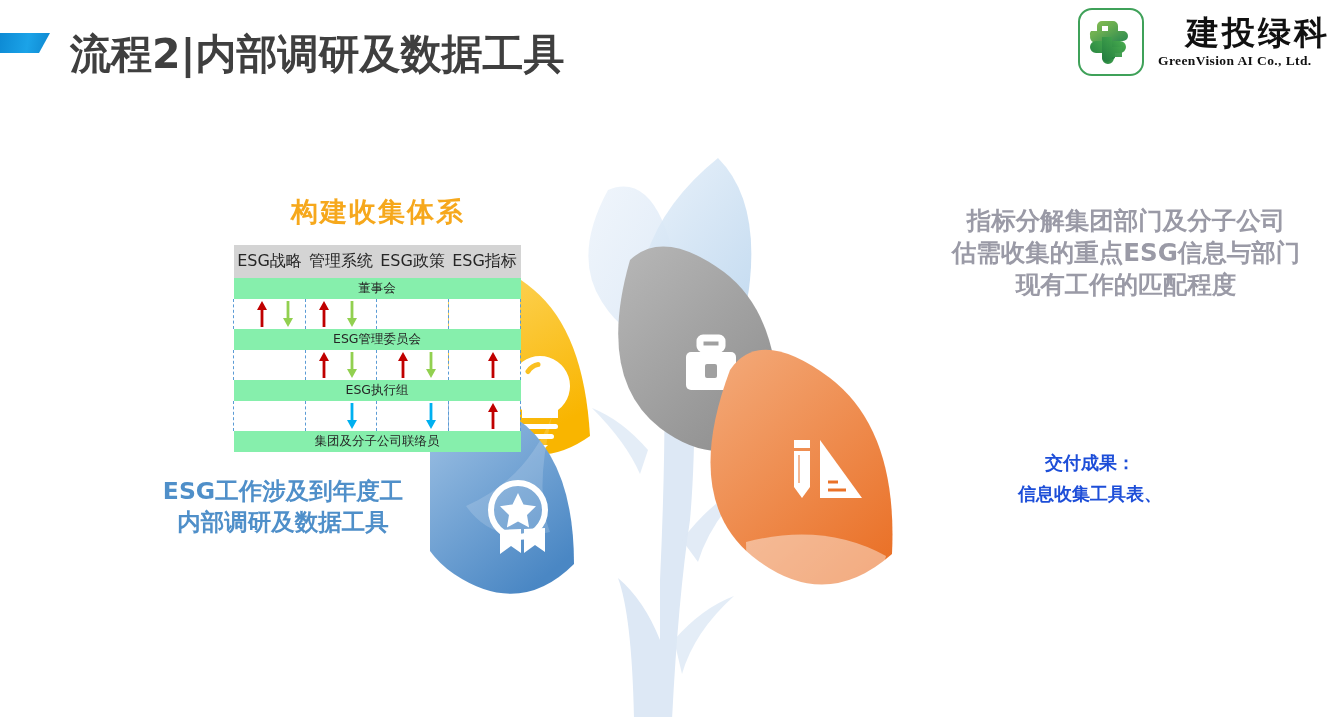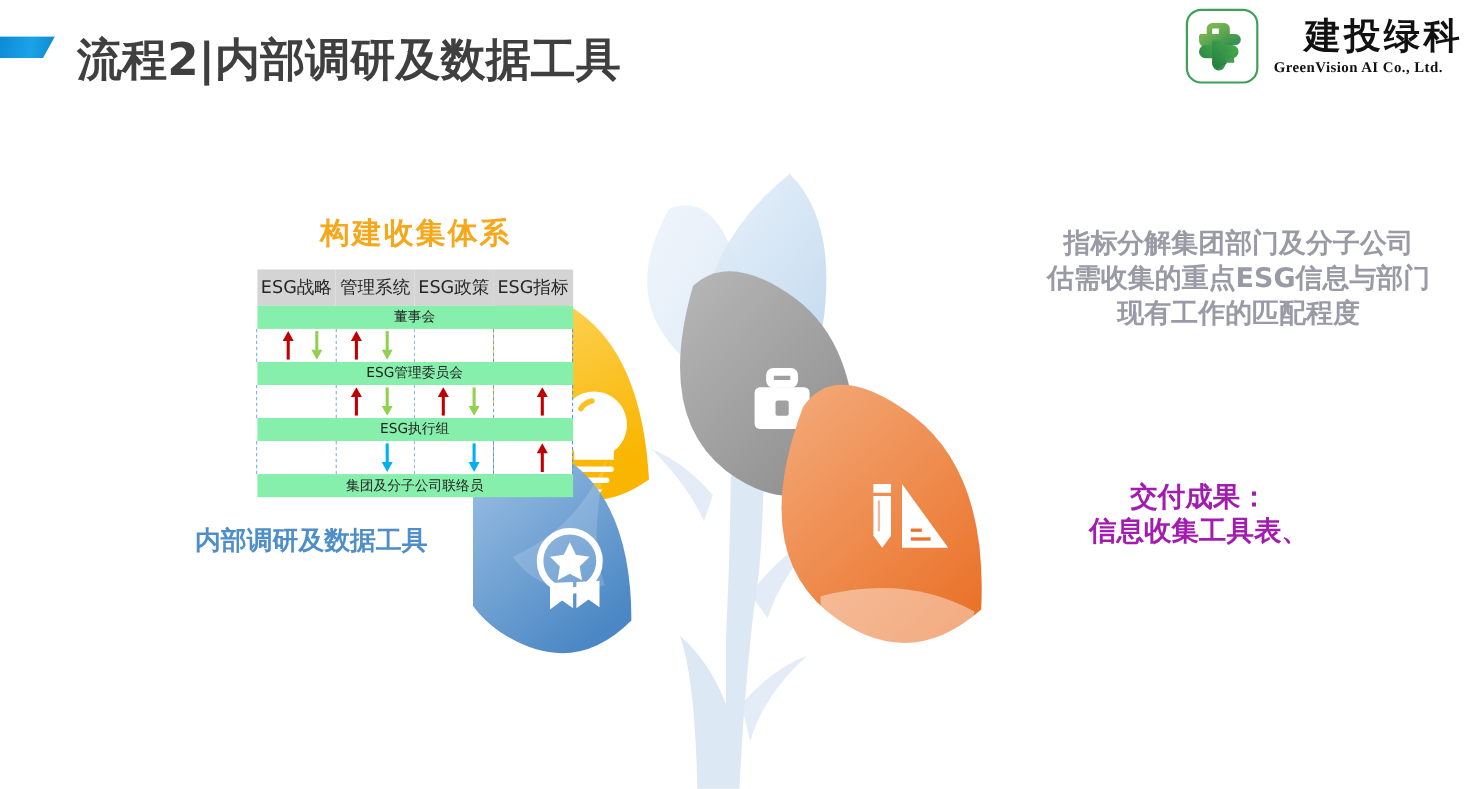--- a/index.html
+++ b/index.html
@@ -86,22 +86,22 @@
     font-family:"DejaVu Sans","Liberation Sans",sans-serif;}
   #txt-right-top{
     left:916px;top:205px;width:420px;text-align:center;
     font-size:24.5px;line-height:32px;color:#9a9aa6;
   }
   #txt-left{
     left:138px;top:476px;width:290px;text-align:center;
     font-size:23.5px;line-height:31px;color:#4f8fc9;
   }
   #txt-right-bot{
-    left:930px;top:436px;width:320px;text-align:center;
-    font-size:25px;line-height:31px;color:#a21caf;
+    left:930px;top:447px;width:320px;text-align:center;
+    font-size:18px;line-height:31px;color:#1d4ed8;
   }
   .tline{display:block;}
 </style>
 </head>
 <body>
 
 <div id="slide">
 
   <div id="header">
     <div id="title-marker"></div>
@@ -330,20 +330,21 @@
   </tbody>
     </table>
 
   <div class="tblock" id="txt-right-top">
     <span class="tline">指标分解集团部门及分子公司</span>
     <span class="tline">估需收集的重点ESG信息与部门</span>
     <span class="tline">现有工作的匹配程度</span>
   </div>
 
   <div class="tblock" id="txt-left">
+    <span class="tline">ESG工作涉及到年度工</span>
     <span class="tline">内部调研及数据工具</span>
   </div>
 
   <div class="tblock" id="txt-right-bot">
     <span class="tline">交付成果：</span>
     <span class="tline">信息收集工具表、</span>
   </div>
 
 </div>
 

